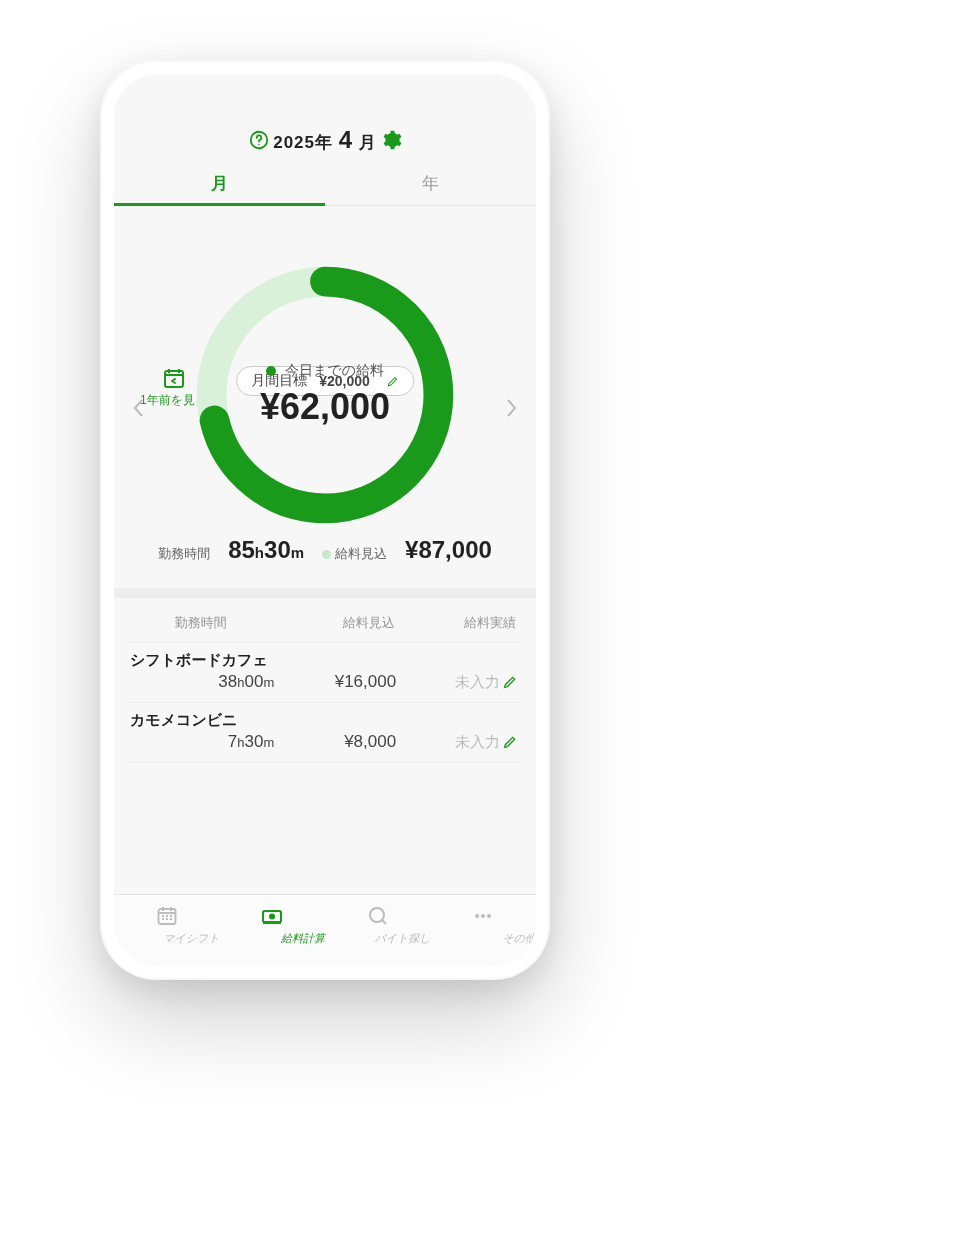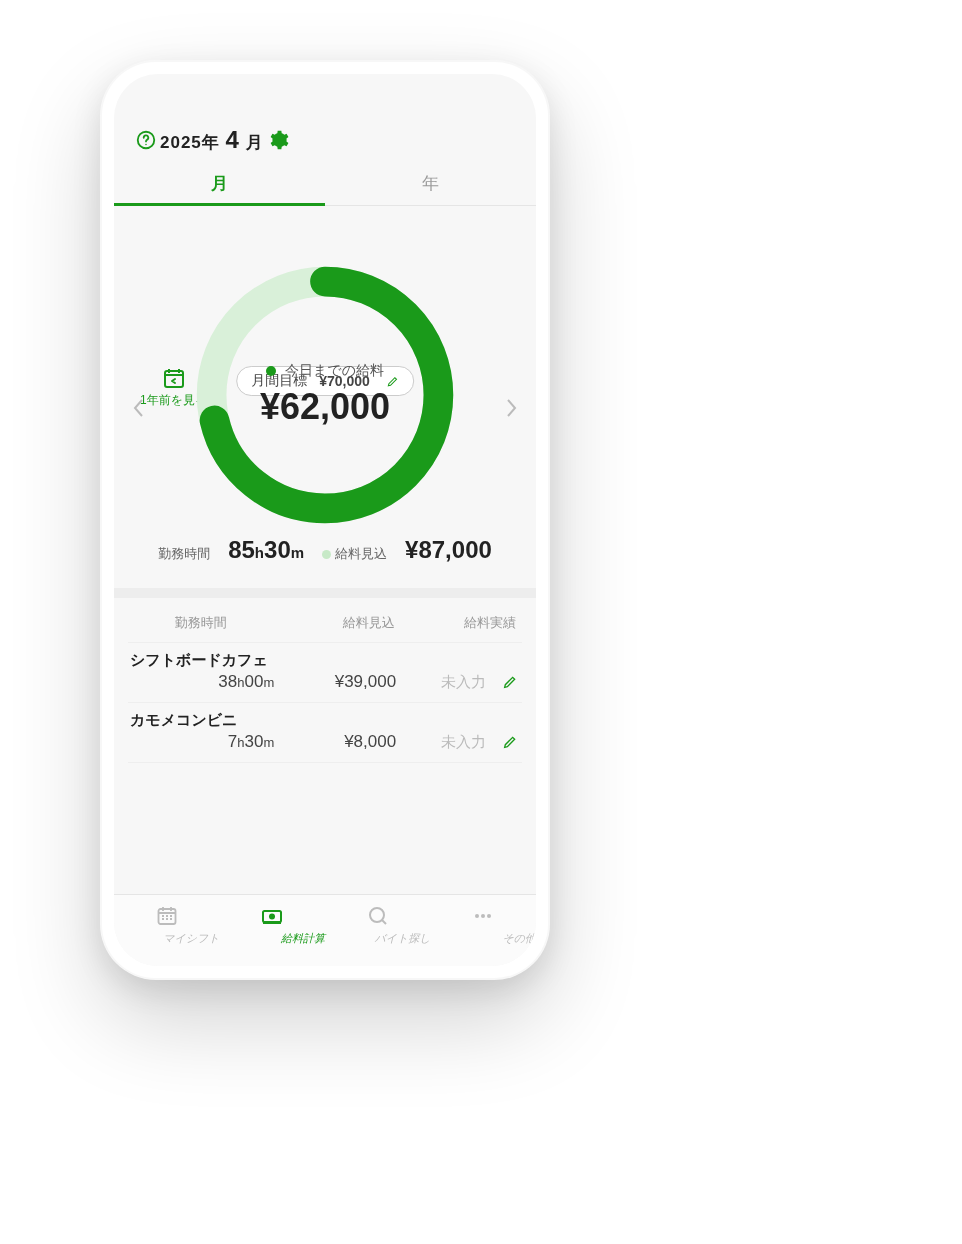--- a/index.html
+++ b/index.html
@@ -33,21 +33,21 @@
     border-radius: 44px;
     overflow: hidden;
     display: flex;
     flex-direction: column;
   }
   
   .header {
     padding: 52px 18px 8px 18px;
     display: flex;
     align-items: center;
-    justify-content: flex-start;
+    justify-content: center;
   }
   .header-center {
     font-weight: 600;
     color: #222;
     font-size: 17px;
     letter-spacing: 1px;
   }
   .header-center .big { font-size: 24px; font-weight: 700; }
   .icon-btn { width: 28px; height: 28px; display:flex; align-items:center; justify-content:center; cursor:pointer; }
   .help-icon svg, .gear-icon svg { width: 22px; height: 22px; }
@@ -208,21 +208,21 @@
     padding-right: 4px;
   }
   .trow .cells .h { font-variant-numeric: tabular-nums; }
   .trow .cells .unit { font-size: 13px; }
   .trow .cells .actual {
     color: #bbb;
     font-size: 15px;
     display: flex;
     align-items: center;
     justify-content: flex-end;
-    gap: 16px;
+    gap: 2px;
   }
   .trow .cells .actual svg { width: 16px; height: 16px; cursor: pointer; }
   .trow:last-child { border-bottom: 1px solid #eee; }
   
   .tabbar {
     margin-top: auto;
     background: #fbfbfb;
     border-top: 1px solid #e5e5e5;
     display: flex;
     padding: 8px 0 20px 0;
@@ -277,21 +277,21 @@
           <rect x="3" y="5" width="18" height="16" rx="2"></rect>
           <path d="M3 9h18"></path>
           <path d="M7 3v4M17 3v4"></path>
           <path d="M13 13l-3 2 3 2" stroke-linecap="round" stroke-linejoin="round"></path>
         </svg>
         <span>1年前を見る</span>
       </div>
 
       <div class="goal-pill">
         <span>月間目標</span>
-        <span class="amount">¥70,000</span>
+        <span class="amount">¥20,000</span>
         <svg viewBox="0 0 24 24" fill="none" stroke="#1a9a1a" stroke-width="2">
           <path d="M4 20l4-1 11-11-3-3L5 16l-1 4z"></path>
         </svg>
       </div>
 
       <div class="nav-arrow nav-prev">
         <svg width="14" height="22" viewBox="0 0 14 22" fill="none" stroke="#bbb" stroke-width="2">
             <path d="M10 3l-7 8 7 8"></path>
           </svg>
       </div>
@@ -335,21 +335,21 @@
         <div>給料見込</div>
         <div>給料実績</div>
       </div>
 
       <div class="trow">
         <div class="jobname">シフトボードカフェ</div>
         <div class="cells">
           <div class="h">
             <span>38</span><span class="unit">h</span><span>00</span><span class="unit">m</span>
           </div>
-          <div>¥39,000</div>
+          <div>¥16,000</div>
           <div class="actual">
             <span>未入力</span>
             <svg viewBox="0 0 24 24" fill="none" stroke="#1a9a1a" stroke-width="2">
                 <path d="M4 20l4-1 11-11-3-3L5 16l-1 4z"></path>
               </svg>
           </div>
         </div>
       </div>
 
       <div class="trow">

